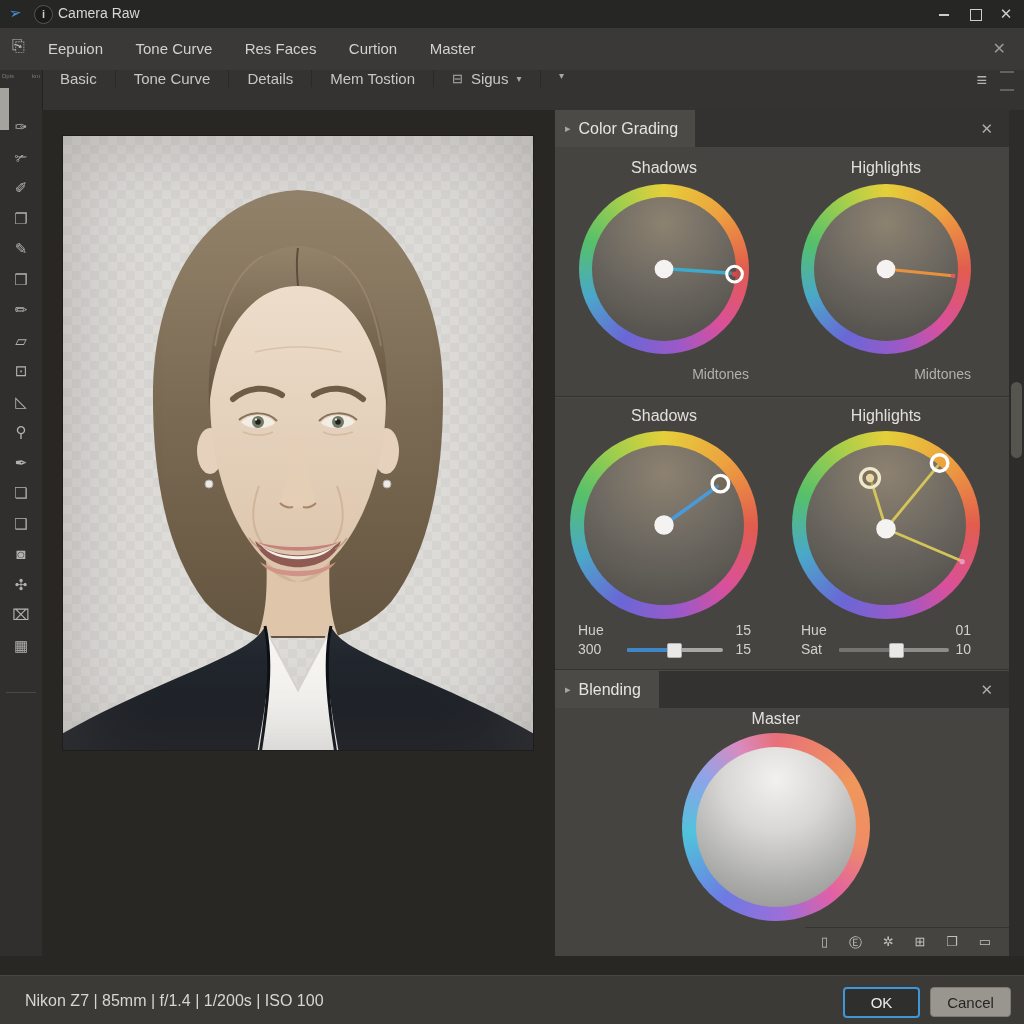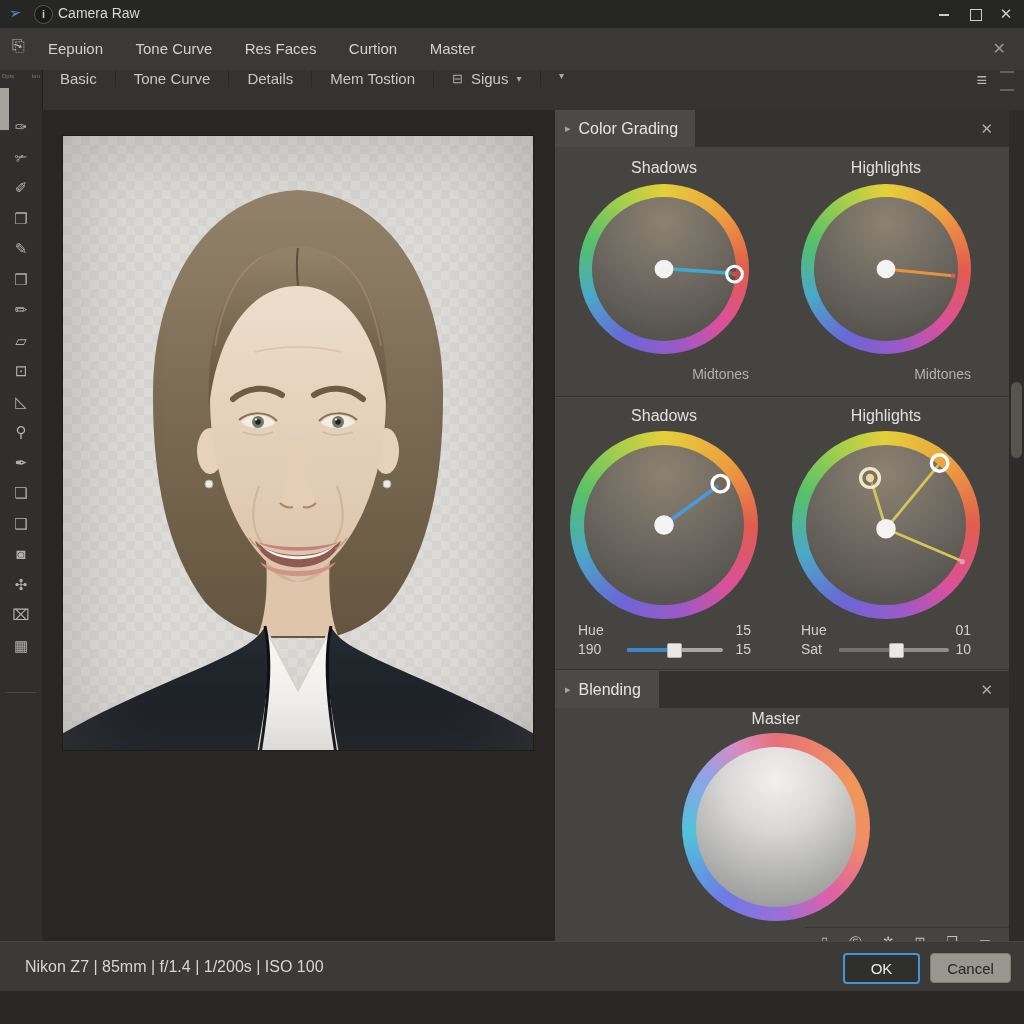--- a/index.html
+++ b/index.html
@@ -79,21 +79,21 @@
   .strack{height:4px;border-radius:2px;background:#a9a7a4;}
   .sfill{position:absolute;left:0;top:0;height:4px;border-radius:2px;}
   .sthumb{position:absolute;top:-5px;width:13px;height:13px;background:#e9e8e6;border:1px solid #b5b3b0;border-radius:2px;}
   #panel-footer-line{left:250px;top:817px;width:204px;height:1px;background:#36342f;}
   #panel-footer{left:266px;top:824px;width:170px;display:flex;justify-content:space-between;}
   .pficon{font-size:13px;color:#c2c0bd;}
   
   #scrollbar{left:1009px;top:110px;width:15px;height:846px;background:#2d2c2a;}
   #scroll-thumb{left:2px;top:272px;width:11px;height:76px;background:#56544f;border-radius:6px;}
   
-  #bottombar{left:0;top:941px;width:1024px;height:49px;background:#3b3a37;border-top:1px solid #494740;}
+  #bottombar{left:0;top:975px;width:1024px;height:49px;background:#3b3a37;border-top:1px solid #494740;}
   #exif{left:25px;top:0;height:49px;line-height:49px;font-size:16px;color:#d7d5d2;}
   #ok-btn{left:843px;top:11px;width:73px;height:27px;background:#2f2f2e;border:2px solid #3f96d9;border-radius:4px;
      color:#ecebe9;font-size:15px;display:flex;align-items:center;justify-content:center;}
   #cancel-btn{left:930px;top:11px;width:79px;height:28px;background:#98968f;border:1px solid #7c7a72;border-radius:4px;
      color:#262522;font-size:15px;display:flex;align-items:center;justify-content:center;}
 </style>
 </head>
 <body>
 
 <div id="app">
@@ -303,21 +303,21 @@
         <circle cx="50" cy="52" r="5.2" fill="#f4f3f1"></circle>
         <circle cx="41.5" cy="25" r="5" fill="rgba(110,95,60,.35)" stroke="#f0e8cc" stroke-width="1.8"></circle>
         <circle cx="41.5" cy="25" r="2.2" fill="#ead9a8"></circle>
         <circle cx="78.5" cy="17" r="4.4" fill="none" stroke="#fff" stroke-width="1.8"></circle>
         <circle cx="90.5" cy="69.5" r="1.4" fill="#e89ab8"></circle>
       </svg>
     </div>
 
     <div class="slabel abs" style="left:23px;top:512px;">Hue</div>
     <div class="svalue abs" style="left:158px;top:512px;">15</div>
-    <div class="slabel abs" style="left:23px;top:531px;">190</div>
+    <div class="slabel abs" style="left:23px;top:531px;">300</div>
     <div class="strack abs" style="left:72px;top:538px;width:96px;">
       <div class="sfill" style="width:46px;background:#3f86c8;"></div>
       <div class="sthumb" style="left:40px;"></div>
     </div>
     <div class="svalue abs" style="left:158px;top:531px;">15</div>
 
     <div class="slabel abs" style="left:246px;top:512px;">Hue</div>
     <div class="svalue abs" style="left:378px;top:512px;">01</div>
     <div class="slabel abs" style="left:246px;top:531px;">Sat</div>
     <div class="strack abs" style="left:284px;top:538px;width:110px;background:#8f8d8a;">

